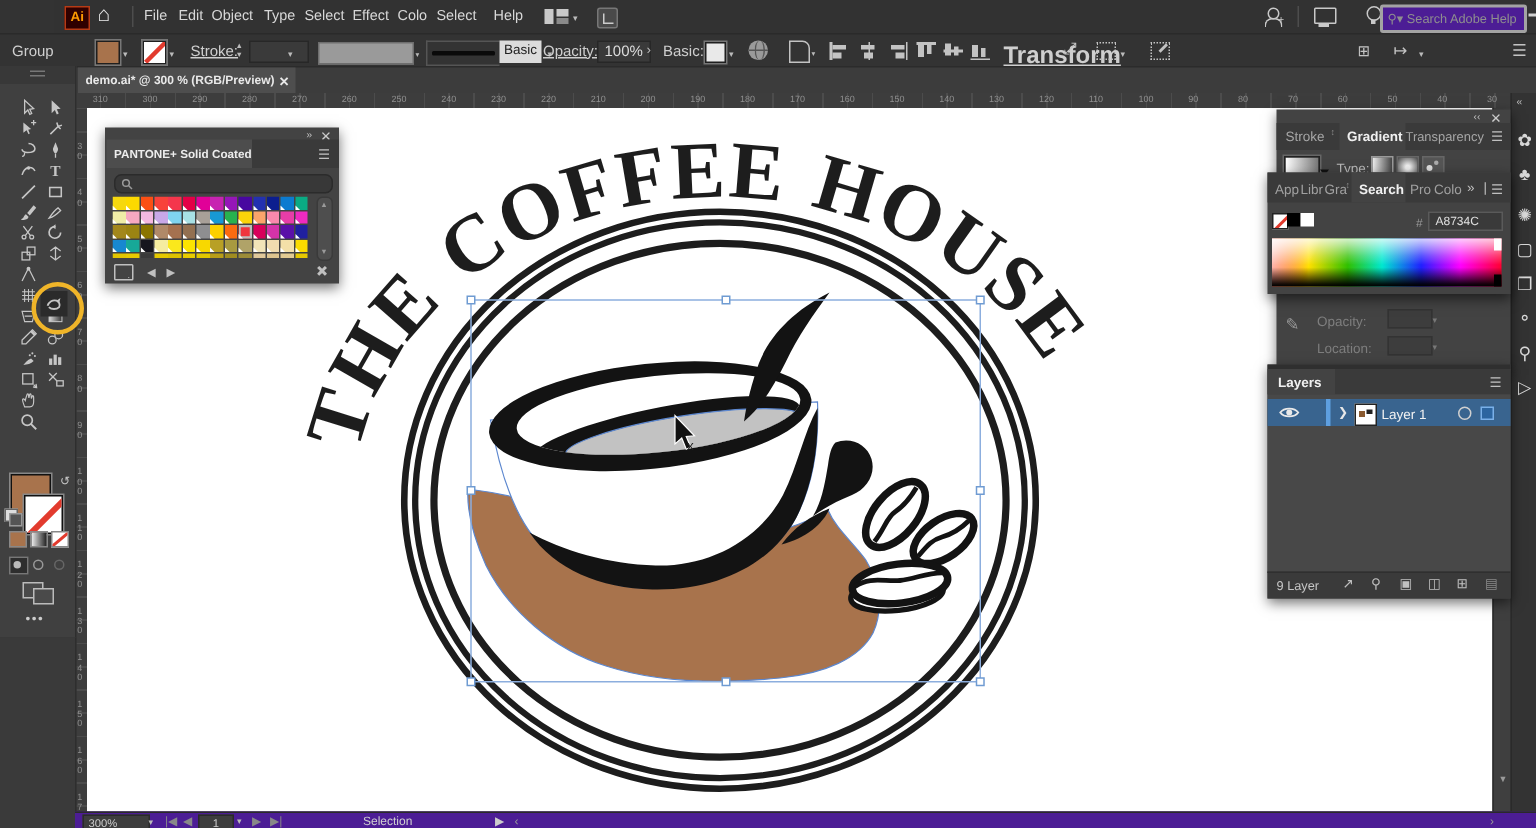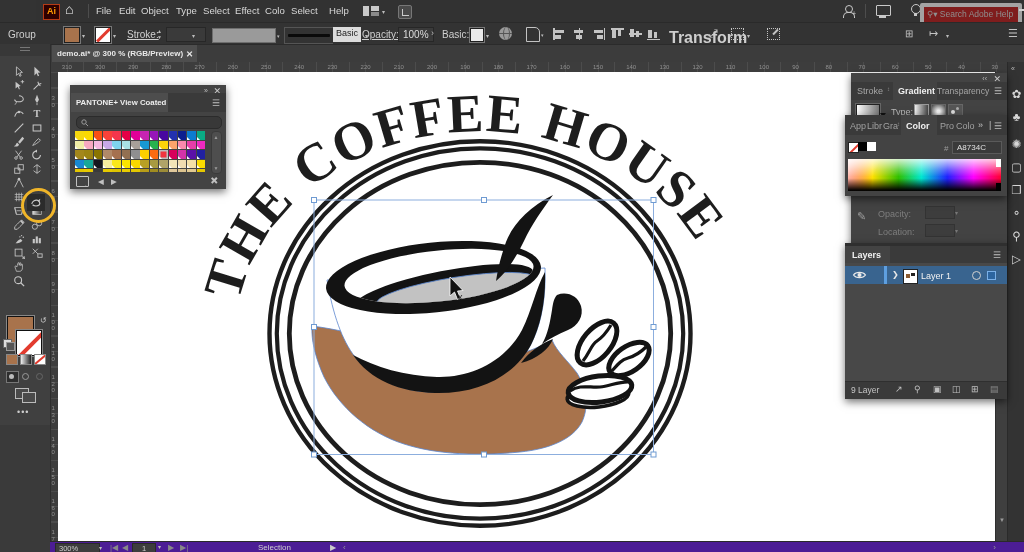--- a/index.html
+++ b/index.html
@@ -70,21 +70,21 @@
       <div style="position:absolute;left:806px;top:4px;width:13px;height:13px;">
         <div style="position:absolute;left:3px;top:1px;width:6px;height:6px;border-radius:50%;border:1.5px solid #c9c9c9;"></div>
         <div style="position:absolute;left:1px;top:8px;width:10px;height:5px;border-radius:5px 5px 0 0;border:1.5px solid #c9c9c9;border-bottom:none;"></div>
         <div style="position:absolute;left:10px;top:6px;color:#c9c9c9;font-size:7px;">+</div>
       </div>
       <div style="position:absolute;left:829px;top:4px;width:1px;height:14px;background:#4d4d4d;"></div>
       <div style="position:absolute;left:840px;top:5px;width:13px;height:9px;border:1.5px solid #c9c9c9;border-radius:1px;"></div>
       <div style="position:absolute;left:843px;top:16px;width:7px;height:1.5px;background:#c9c9c9;"></div>
       <div style="position:absolute;left:875px;top:4px;width:8px;height:8px;border:1.5px solid #c9c9c9;border-radius:50%;"></div>
       <div style="position:absolute;left:878px;top:13px;width:3px;height:3px;background:#c9c9c9;"></div>
-      <div style="position:absolute;left:884px;top:3px;width:94px;height:15px;background:#7f1d1d;border:4px solid #a3a3a3;border-radius:2px;color:#8f8f8f;font-size:8.5px;line-height:15px;"><span style="margin-left:3px;">⚲▾</span> Search Adobe Help</div>
+      <div style="position:absolute;left:884px;top:3px;width:94px;height:15px;background:#4c1d95;border:2px solid #a3a3a3;border-radius:2px;color:#8f8f8f;font-size:8.5px;line-height:15px;"><span style="margin-left:3px;">⚲▾</span> Search Adobe Help</div>
       <div style="position:absolute;left:983px;top:9px;width:8px;height:1.5px;background:#d0d0d0;"></div>
       <div style="position:absolute;left:1000px;top:6px;width:7px;height:7px;border:1.2px solid #d0d0d0;"></div>
       <div style="position:absolute;left:1014px;top:4px;color:#d0d0d0;font-size:10px;">✕</div>
   </div>
 
   <div class="abs" id="ctrlbar">
       <div class="cb-label" style="left:8px;">Group</div>
       <div class="swatch" style="left:64px;background:#a8734c;"></div>
       <div class="ddarrow" style="left:82px;">▾</div>
       <div class="swatch" style="left:95px;background:#fff;overflow:hidden;">
@@ -446,31 +446,31 @@
 
   <div class="abs" id="statusbar">
       <div style="position:absolute;left:5px;top:1px;width:40px;height:9px;background:#3d3d3d;border:1px solid #2a2a2a;color:#ccc;font-size:7.5px;line-height:9px;padding-left:3px;">300%</div>
       <div style="position:absolute;left:49px;top:2px;color:#bbb;font-size:6px;">▾</div>
       <div class="st" style="left:60px;color:#888;">|◀</div>
       <div class="st" style="left:72px;color:#888;">◀</div>
       <div style="position:absolute;left:82px;top:1px;width:22px;height:9px;background:#3d3d3d;border:1px solid #2a2a2a;color:#ccc;font-size:7.5px;line-height:9px;text-align:center;">1</div>
       <div class="st" style="left:108px;color:#bbb;font-size:6px;">▾</div>
       <div class="st" style="left:118px;color:#888;">▶</div>
       <div class="st" style="left:130px;color:#888;">▶|</div>
-      <div class="st" style="left:208px;color:#d0d0d0;">Selection</div>
+      <div class="st" style="left:192px;color:#d0d0d0;">Selection</div>
       <div class="st" style="left:280px;color:#ccc;">▶</div>
       <div class="st" style="left:293px;color:#999;">‹</div>
       <div class="st" style="right:28px;color:#999;">›</div>
     </div>
 
   <div class="panel" id="pantone" style="left:70px;top:85px;width:156px;height:104px;">
       <div style="position:absolute;right:18px;top:2px;color:#bdbdbd;font-size:7px;">»</div>
       <div style="position:absolute;right:5px;top:1px;color:#cdcdcd;font-size:9px;">✕</div>
       <div style="position:absolute;left:1px;top:8px;width:97px;height:19px;background:#4d4d4d;"></div>
-      <div style="position:absolute;left:6px;top:13px;font-size:7.8px;font-weight:bold;color:#ededed;">PANTONE+ View Coated</div>
+      <div style="position:absolute;left:6px;top:13px;font-size:7.8px;font-weight:bold;color:#ededed;">PANTONE+ Solid Coated</div>
       <div style="position:absolute;left:98px;top:8px;right:0;height:19px;background:#3a3a3a;"></div>
       <div style="position:absolute;right:6px;top:13px;color:#c0c0c0;font-size:9px;">☰</div>
       <div style="position:absolute;left:6px;top:31px;width:144px;height:11px;background:#383838;border:1px solid #2b2b2b;border-radius:5px;">
         <svg style="position:absolute;left:4px;top:2px;" width="8" height="8" viewBox="0 0 8 8">
           <circle cx="3" cy="3" r="2.2" fill="none" stroke="#9a9a9a" stroke-width="1"></circle>
           <path d="M4.8 4.8 L7 7" stroke="#9a9a9a" stroke-width="1"></path>
         </svg>
       </div>
       <div style="position:absolute;left:5px;top:46px;width:131px;height:41px;overflow:hidden;">
         <div style="position:absolute;left:0.00px;top:0.0px;width:8.65px;height:8.70px;background:#f6d80e;">
@@ -693,21 +693,21 @@
       <div style="position:absolute;left:74px;top:151px;width:28px;height:11px;background:#3d3d3d;border:1px solid #333;"></div>
       <div style="position:absolute;left:104px;top:154px;color:#777;font-size:6px;">▾</div>
     </div>
   <div class="panel" id="colorpanel" style="left:845px;top:115px;width:162px;height:81px;">
       <div style="position:absolute;left:0;top:0;width:162px;height:20px;background:#3a3a3a;"></div>
       <div style="position:absolute;left:5px;top:6px;font-size:9px;color:#a0a0a0;">App</div>
       <div style="position:absolute;left:22px;top:6px;font-size:9px;color:#a0a0a0;">Libr</div>
       <div style="position:absolute;left:38px;top:6px;font-size:9px;color:#a0a0a0;">Gra</div>
       <div style="position:absolute;left:52px;top:6px;font-size:6px;color:#8a8a8a;">↕</div>
       <div style="position:absolute;left:56px;top:0px;width:36px;height:20px;background:#434343;"></div>
-      <div style="position:absolute;left:61px;top:6px;font-size:9px;font-weight:bold;color:#f0f0f0;">Color</div>
+      <div style="position:absolute;left:61px;top:6px;font-size:9px;font-weight:bold;color:#f0f0f0;">Search</div>
       <div style="position:absolute;left:95px;top:6px;font-size:9px;color:#a0a0a0;">Pro</div>
       <div style="position:absolute;left:111px;top:6px;font-size:9px;color:#a0a0a0;">Colo</div>
       <div style="position:absolute;left:133px;top:5px;font-size:9px;color:#c0c0c0;">»</div>
       <div style="position:absolute;left:144px;top:5px;font-size:9px;color:#c0c0c0;">|</div>
       <div style="position:absolute;left:149px;top:6px;color:#c0c0c0;font-size:9px;">☰</div>
       <div style="position:absolute;left:3px;top:27px;width:9px;height:9px;background:#fff;border:0.5px solid #222;overflow:hidden;">
         <div style="position:absolute;left:-2px;top:3.5px;width:16px;height:1.8px;background:#e23b2e;transform:rotate(-45deg);"></div>
       </div>
       <div style="position:absolute;left:12.5px;top:27px;width:9px;height:9px;background:#000;"></div>
       <div style="position:absolute;left:22px;top:27px;width:9px;height:9px;background:#fff;"></div>

